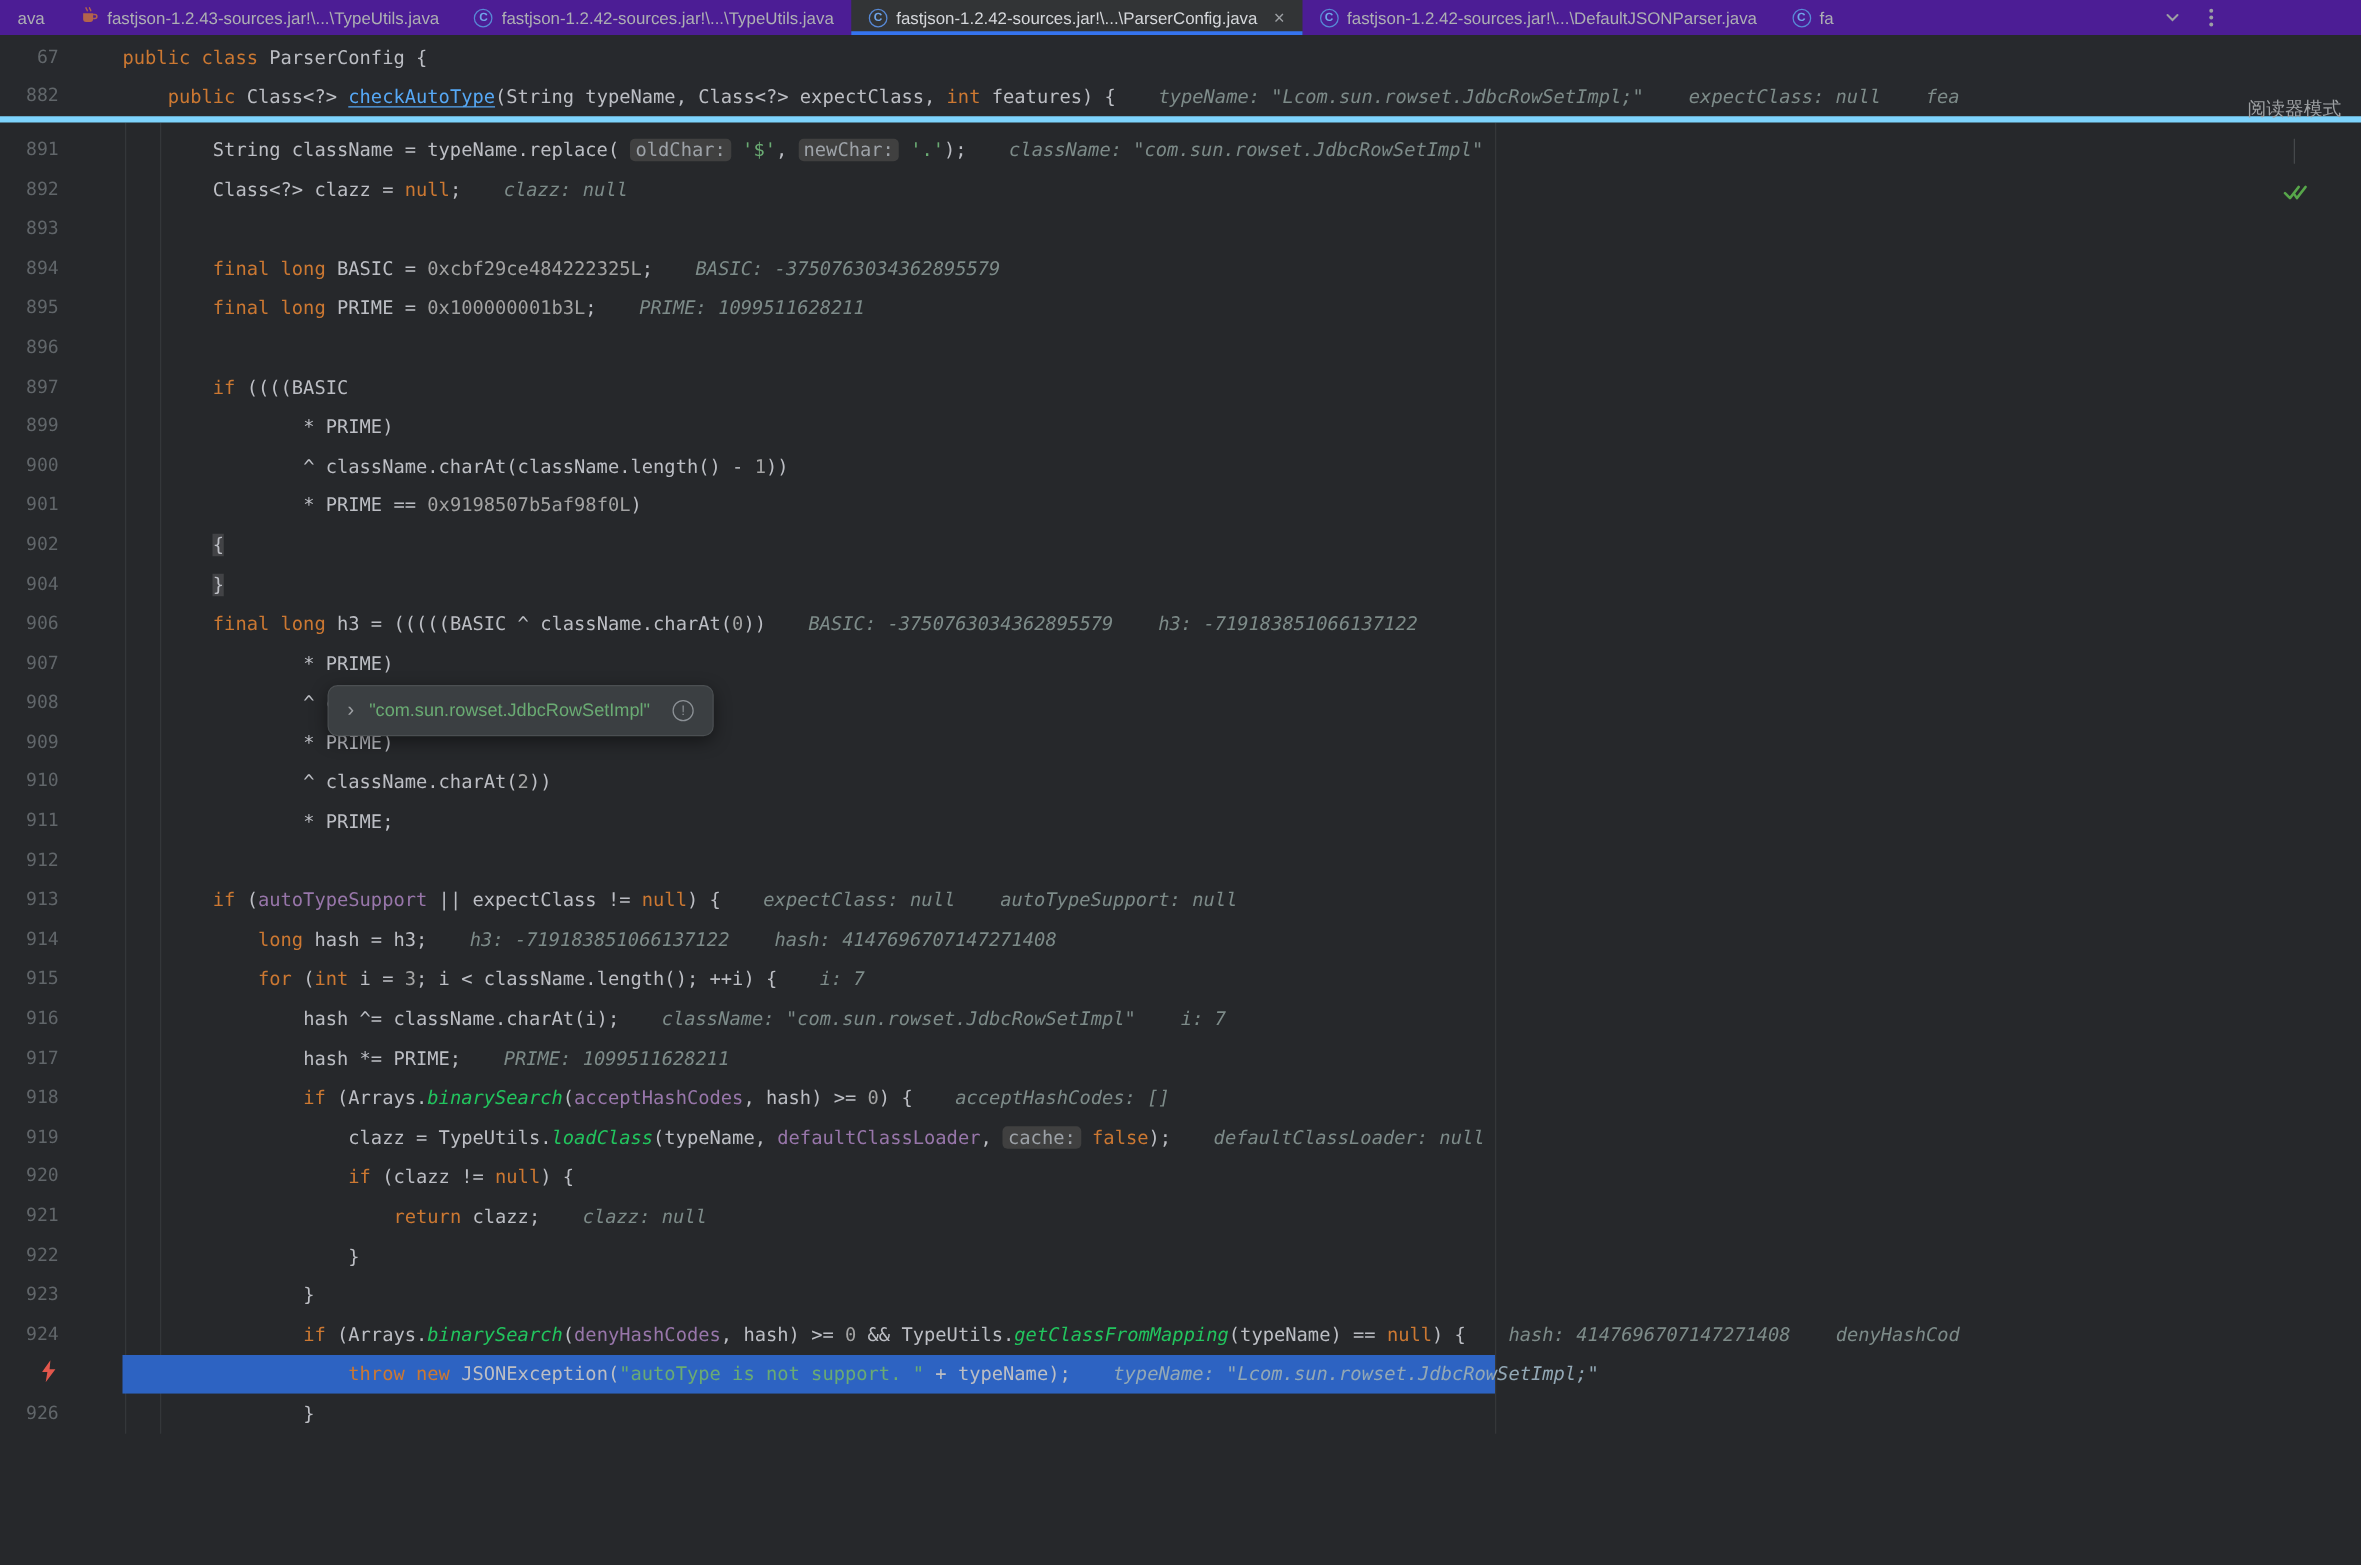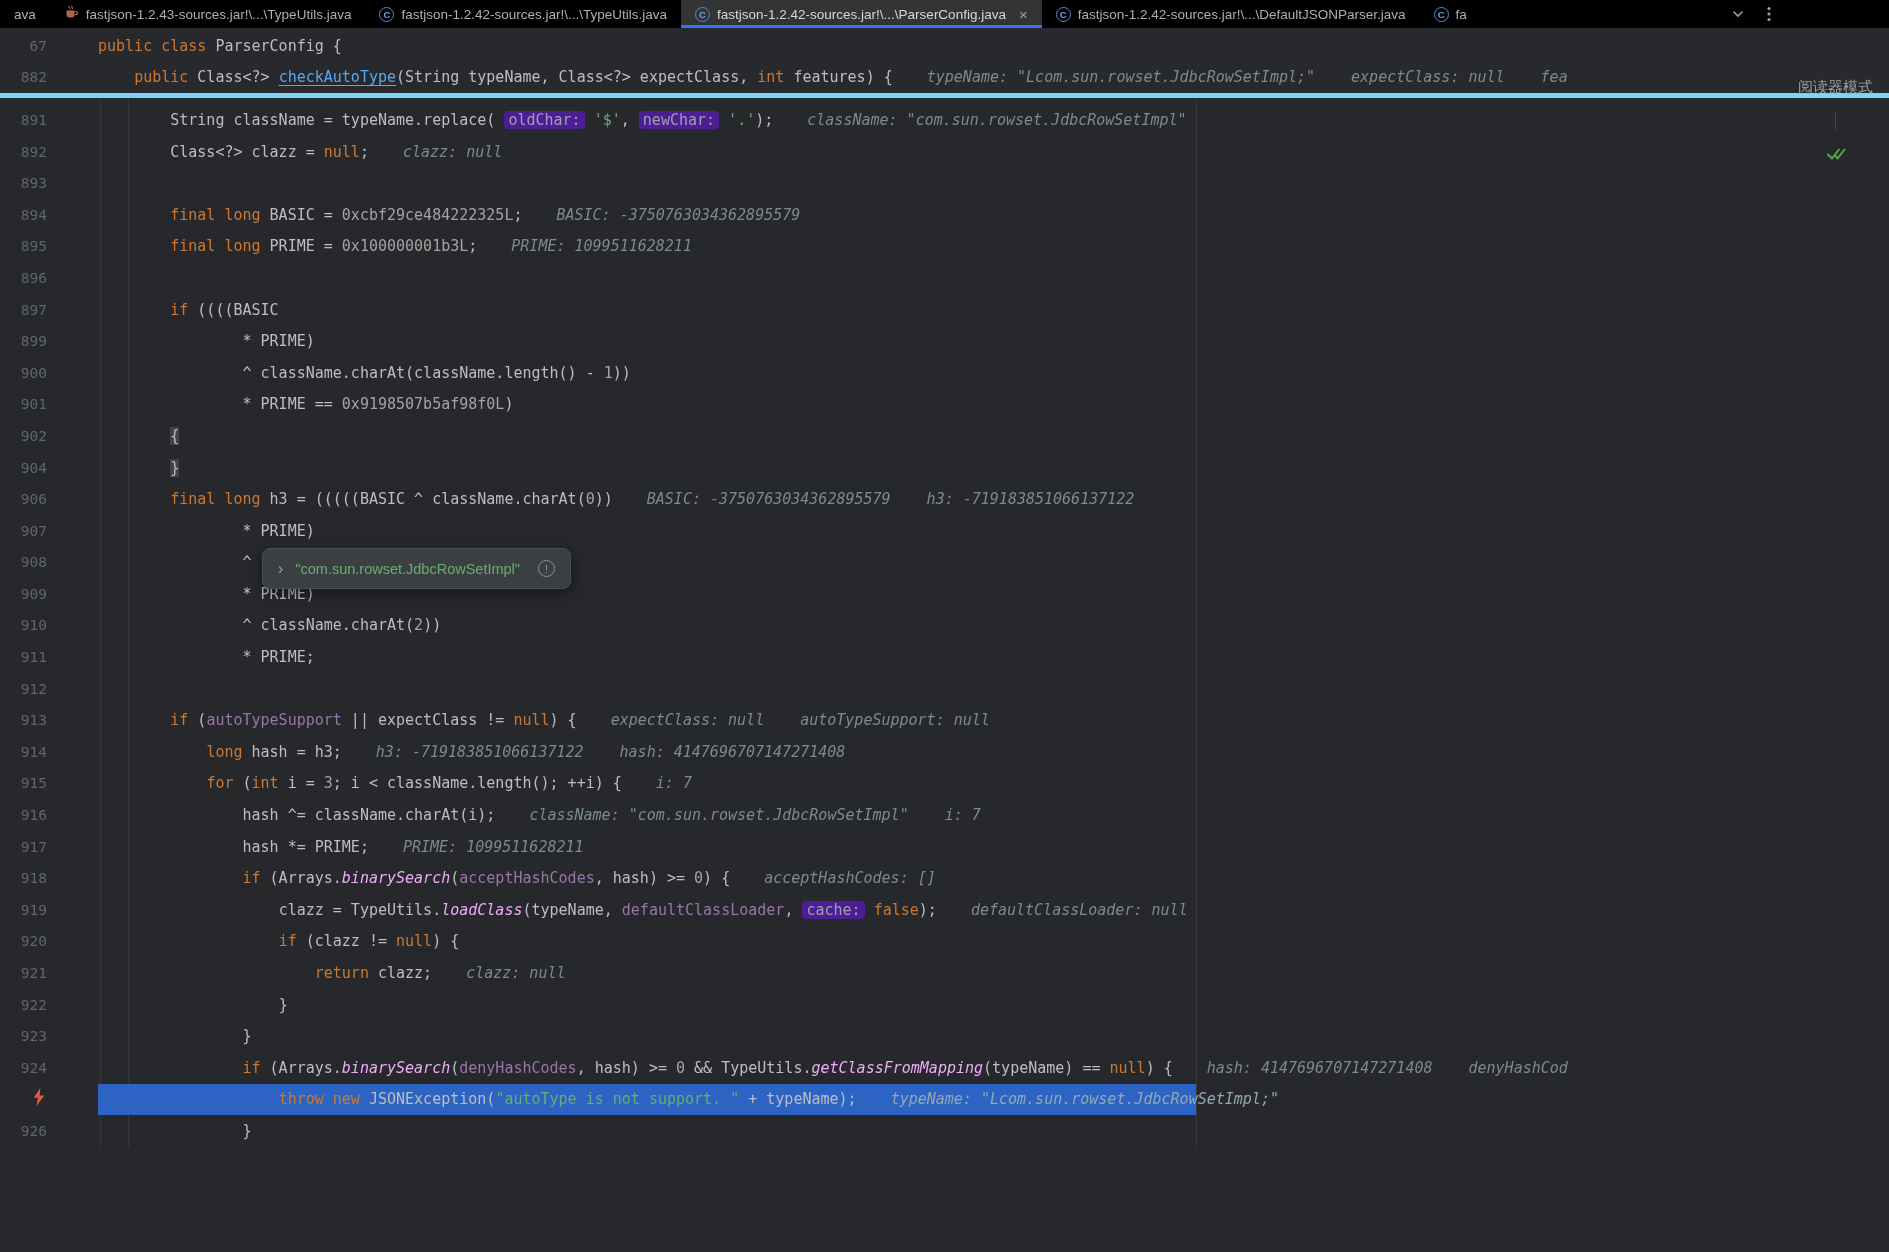--- a/index.html
+++ b/index.html
@@ -1,20 +1,20 @@
 <!DOCTYPE html>
 <html><head>
 <meta charset="utf-8">
 <style>
   * { margin:0; padding:0; box-sizing:border-box; }
   html,body { width:1889px; height:1252px; overflow:hidden; background:#26282B; }
   body { font-family:"Liberation Sans", sans-serif; }
 
   
-  .tabbar { display:flex; align-items:stretch; height:28px; background:#000000; width:100%; }
+  .tabbar { display:flex; align-items:stretch; height:28px; background:#4c1d95; width:100%; }
   .tab { display:flex; align-items:center; gap:7px; padding:0 14px; color:#ADAFB3;
          font-size:13.5px; white-space:nowrap; cursor:default; position:relative; }
   .tab.active { background:#323436; color:#D5D7DB; }
   .tab.active::after { content:""; position:absolute; left:0; right:0; bottom:0; height:3px; background:#3574F0; }
   .tab .close { margin-left:6px; color:#9DA0A4; font-size:15px; line-height:1; }
   .cicon { display:inline-flex; width:15px; height:15px; border:1.5px solid #5789D6; border-radius:50%;
            color:#6FA4E8; font-size:9.5px; font-weight:bold; align-items:center; justify-content:center; flex:none; }
   .tab-controls { margin-left:auto; display:flex; align-items:center; gap:22px; padding-right:118px; color:#9DA0A4; }
   .tab-controls svg { display:block; }
 
@@ -34,22 +34,22 @@
   .line .code { white-space:pre; position:relative; z-index:1; }
   .line .hint { white-space:pre; font-style:italic; color:#7D8B89; margin-left:36px; position:relative; z-index:1; }
   .line .hint.first { margin-left:34px; }
 
   .k { color:#CC7832; }
   .d { color:#BCBEC4; }
   .n { color:#a3a3a3; }
   .s { color:#6AAB73; }
   .f { color:#9876AA; }
   .m { color:#56A8F5; text-decoration:underline; text-underline-offset:3px; }
-  .i { color:#f0abfc; font-style:italic;margin-top:28px; }
-  .chip { background:#4c1d95; color:#9DA2A8; border-radius:4px; padding:0 4px; }
+  .i { color:#22c55e; font-style:italic;margin-top:28px; }
+  .chip { background:#404040; color:#9DA2A8; border-radius:4px; padding:0 4px; }
   .hl { background:rgba(255,255,255,0.13); }
 
   .line.exec::before { content:""; position:absolute; left:98px; width:1098px; top:0; bottom:0;
                        background:#2D63C2; z-index:0; }
   .line.exec .hint { color:#93A8B5; }
   .bolt { position:absolute; left:30px; top:50%; transform:translateY(-50%); }
 
   
   .reader-badge { position:absolute; top:50px; right:16px; display:flex; align-items:center; gap:14px; z-index:5;flex-direction:column; }
   .reader-badge .lbl { color:#9DA0A3; font-size:15px; }

